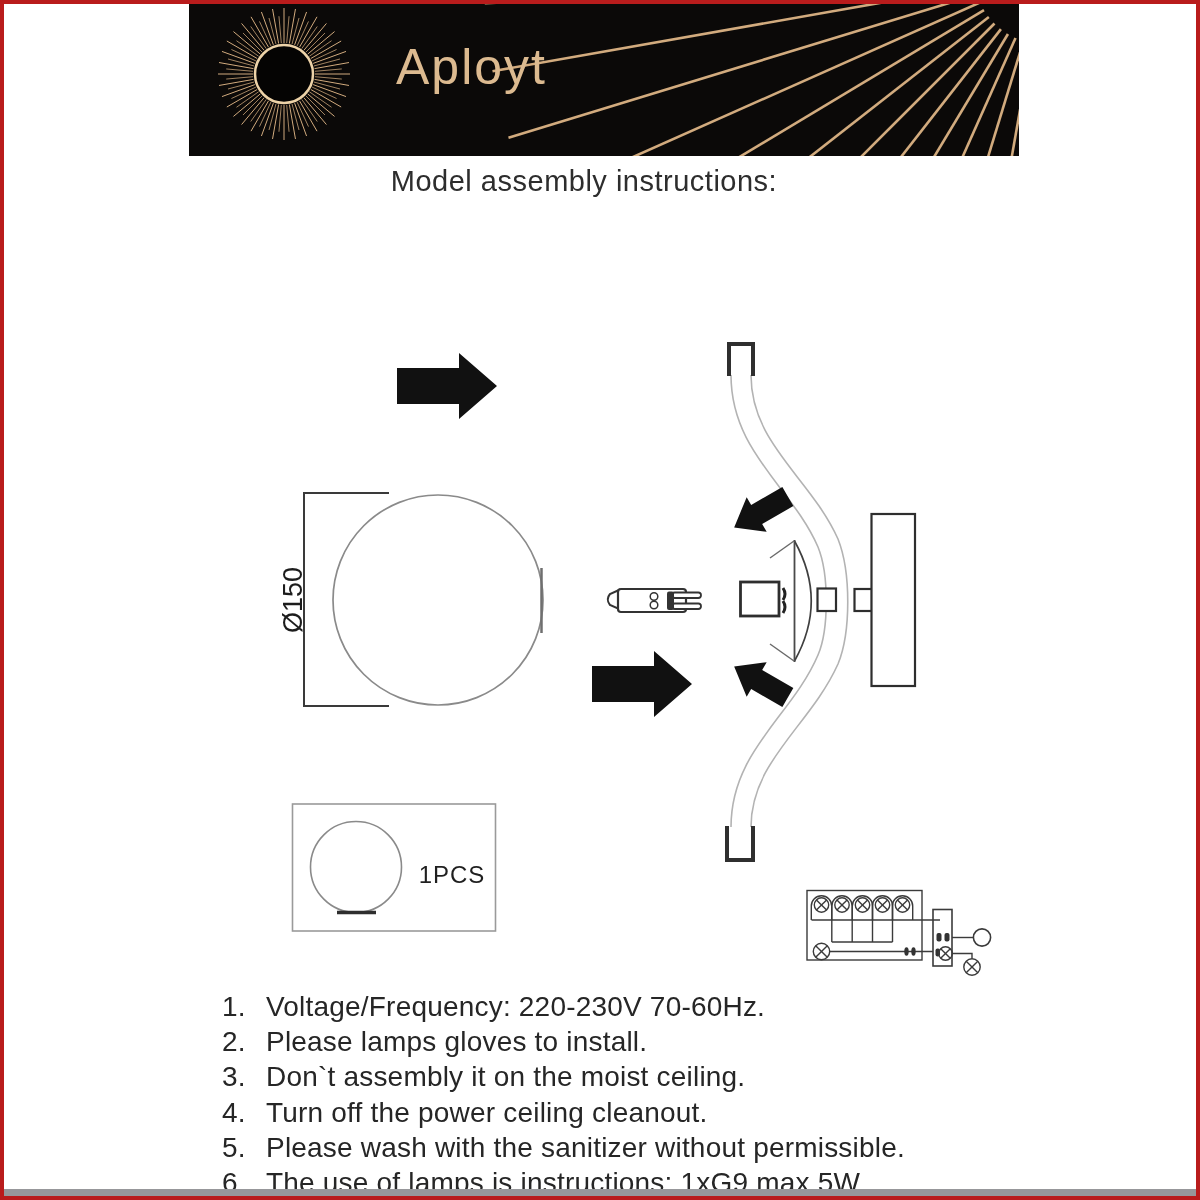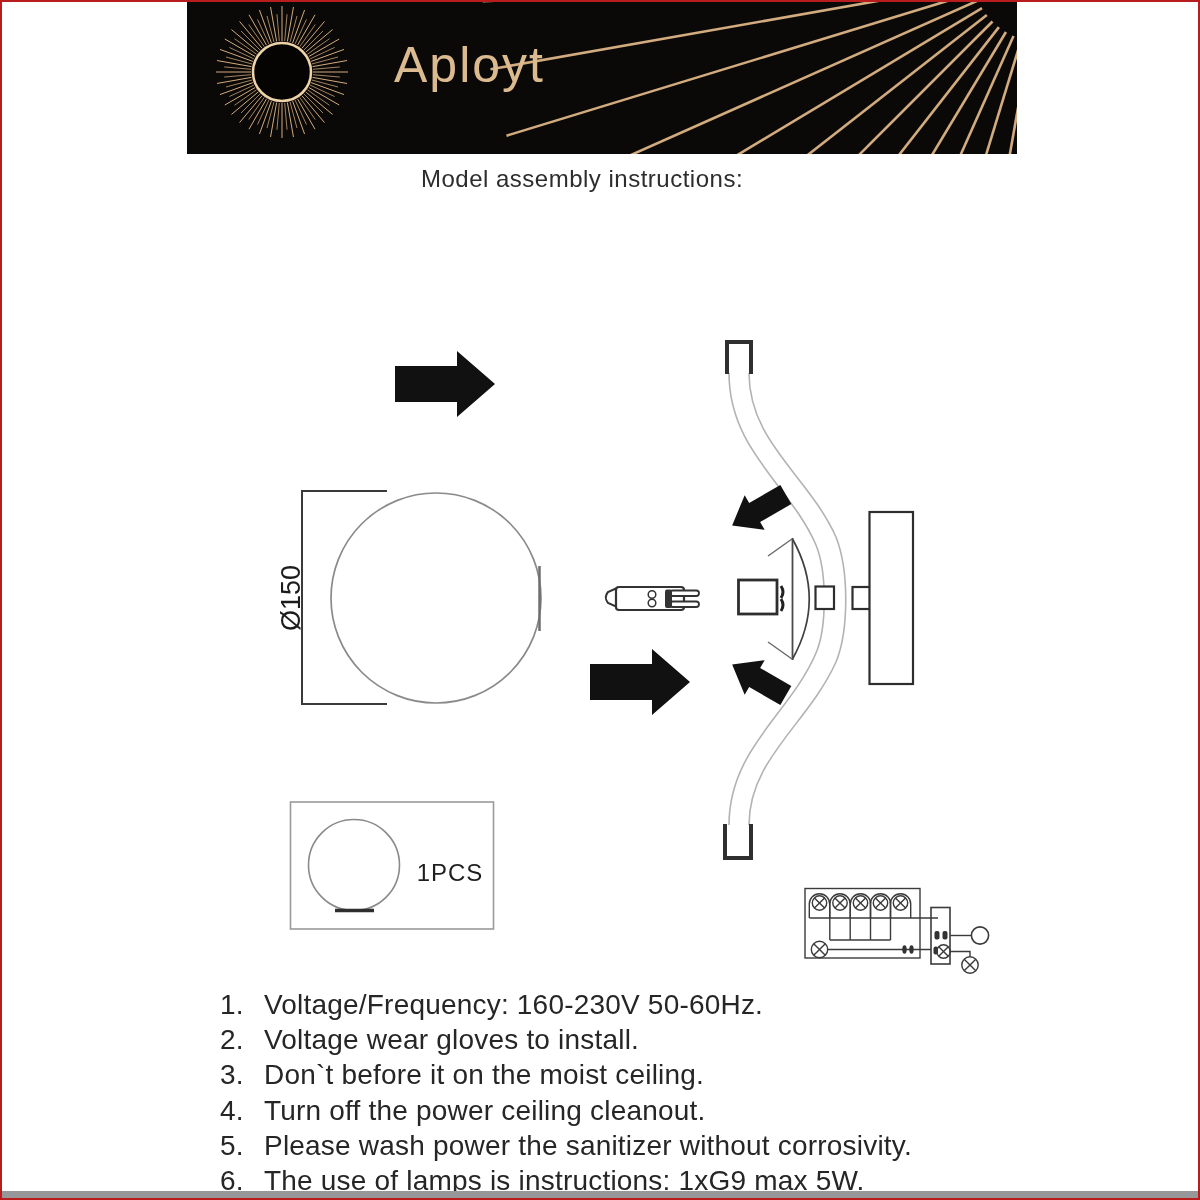--- a/index.html
+++ b/index.html
@@ -1,31 +1,31 @@
 <!DOCTYPE html>
 <html><head>
 <meta charset="utf-8">
 <style>
   html,body{margin:0;padding:0;background:#eee;}
   .page{
     position:relative;width:1200px;height:1200px;background:#ffffff;
     font-family:"Liberation Sans",sans-serif;overflow:hidden;
-    border:2px solid #b91c1c;box-sizing:border-box;
+    border:4px solid #b91c1c;box-sizing:border-box;
   }
   .page-bottom-edge{position:absolute;left:0;right:0;bottom:0;height:7px;background:#97979a;}
   
   .header{position:absolute;left:185px;top:0;width:830px;height:152px;background:#0b0908;overflow:hidden;}
   .brand{
     position:absolute;left:207px;top:34px;font-size:50px;font-weight:300;
     letter-spacing:2px;color:#dcba90;
   }
   .header svg{position:absolute;left:0;top:0;}
   
   .title-block{position:absolute;left:180px;top:160px;width:800px;text-align:center;color:#2d2d2d;}
-  .title-line{font-size:24px;line-height:34px;font-weight:500;letter-spacing:.5px;}
+  .title-line{font-size:29px;line-height:34px;font-weight:500;letter-spacing:.5px;}
   
   #diagram{position:absolute;left:0;top:0;}
   
   .instructions{position:absolute;left:218px;top:985px;color:#262626;}
   .ins-row{display:flex;font-size:28px;line-height:35.2px;letter-spacing:.2px;}
   .ins-num{width:44px;flex:0 0 44px;}
   .ins-text{white-space:nowrap;}
 </style>
 </head>
 <body>
@@ -253,41 +253,41 @@
           <line x1="962.2" y1="957.2" x2="973.8" y2="968.8"></line>
           <line x1="973.8" y1="957.2" x2="962.2" y2="968.8"></line>
       </g>
     </g>
   </svg>
 
   <div class="instructions">
 
       <div class="ins-row">
         <span class="ins-num">1.</span>
-        <span class="ins-text">Voltage/Frequency: 160-230V 50-60Hz.</span>
+        <span class="ins-text">Voltage/Frequency: 220-230V 70-60Hz.</span>
       </div>
 
       <div class="ins-row">
         <span class="ins-num">2.</span>
-        <span class="ins-text">Voltage wear gloves to install.</span>
+        <span class="ins-text">Please lamps gloves to install.</span>
       </div>
 
       <div class="ins-row">
         <span class="ins-num">3.</span>
-        <span class="ins-text">Don`t before it on the moist ceiling.</span>
+        <span class="ins-text">Don`t assembly it on the moist ceiling.</span>
       </div>
 
       <div class="ins-row">
         <span class="ins-num">4.</span>
         <span class="ins-text">Turn off the power ceiling cleanout.</span>
       </div>
 
       <div class="ins-row">
         <span class="ins-num">5.</span>
-        <span class="ins-text">Please wash power the sanitizer without corrosivity.</span>
+        <span class="ins-text">Please wash with the sanitizer without permissible.</span>
       </div>
 
       <div class="ins-row">
         <span class="ins-num">6.</span>
         <span class="ins-text">The use of lamps is instructions: 1xG9 max 5W.</span>
       </div>
     </div>
 
   <div class="page-bottom-edge"></div>
 </div>

